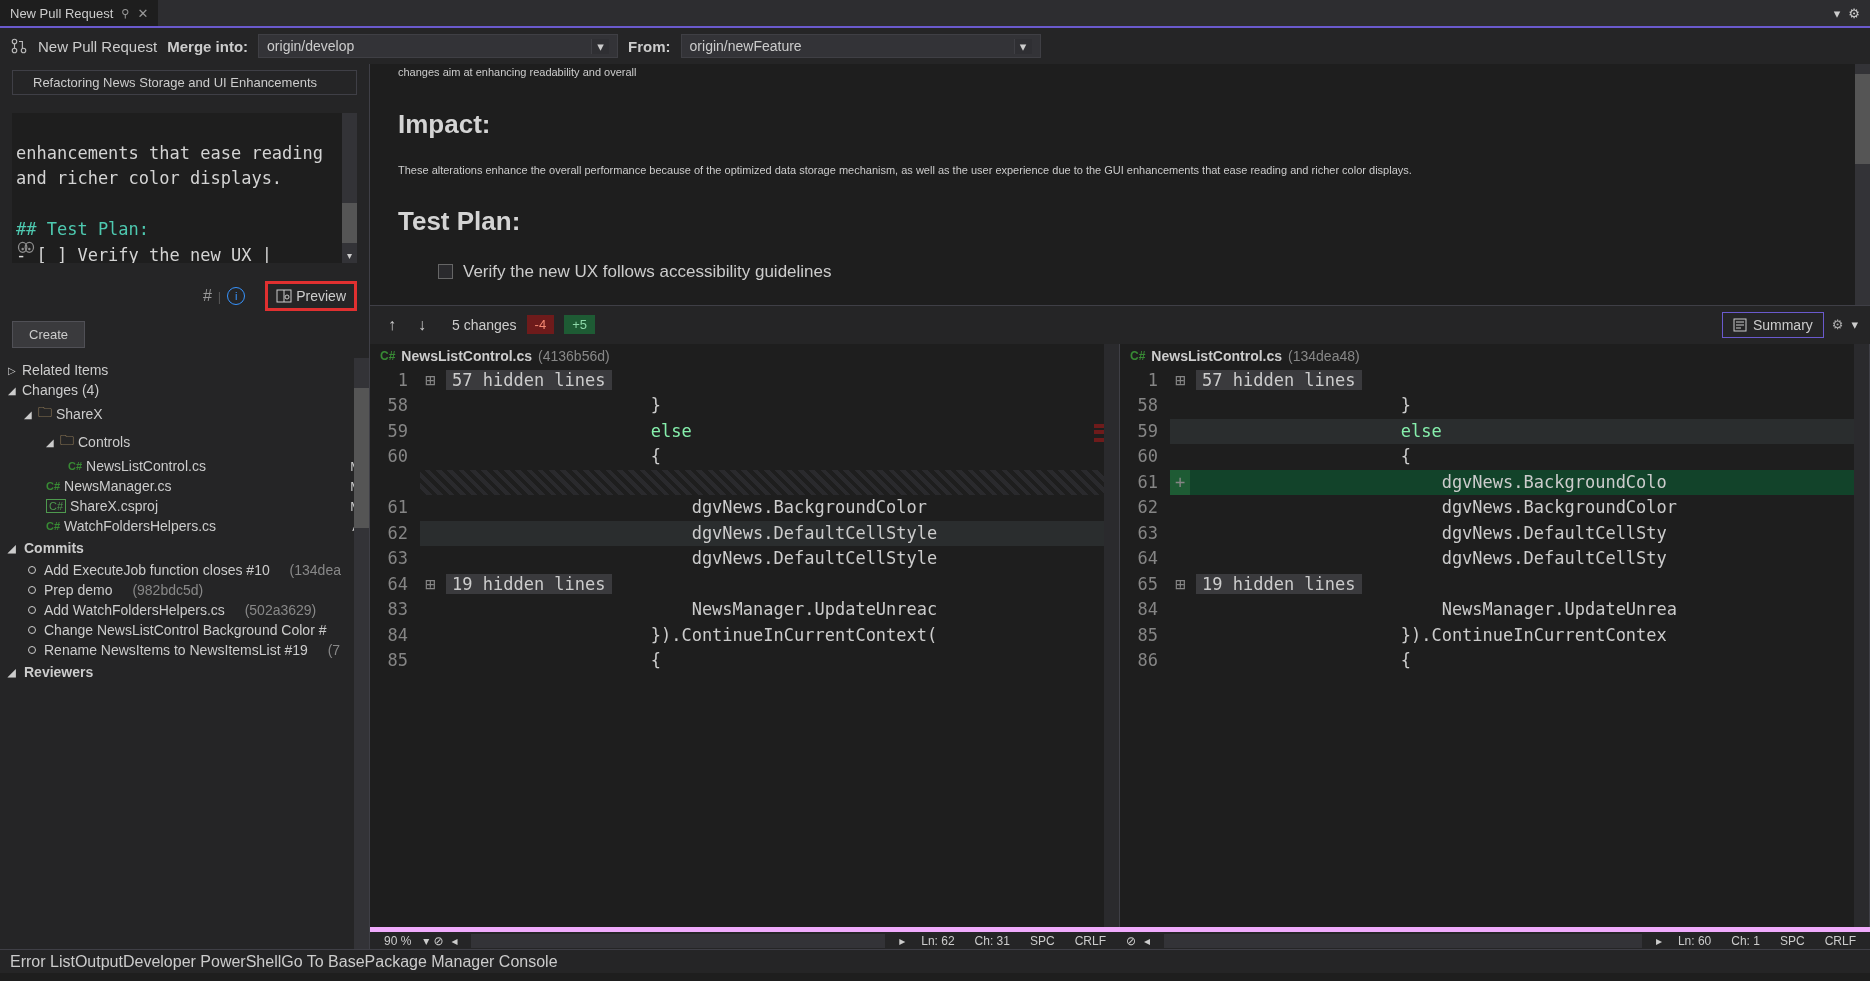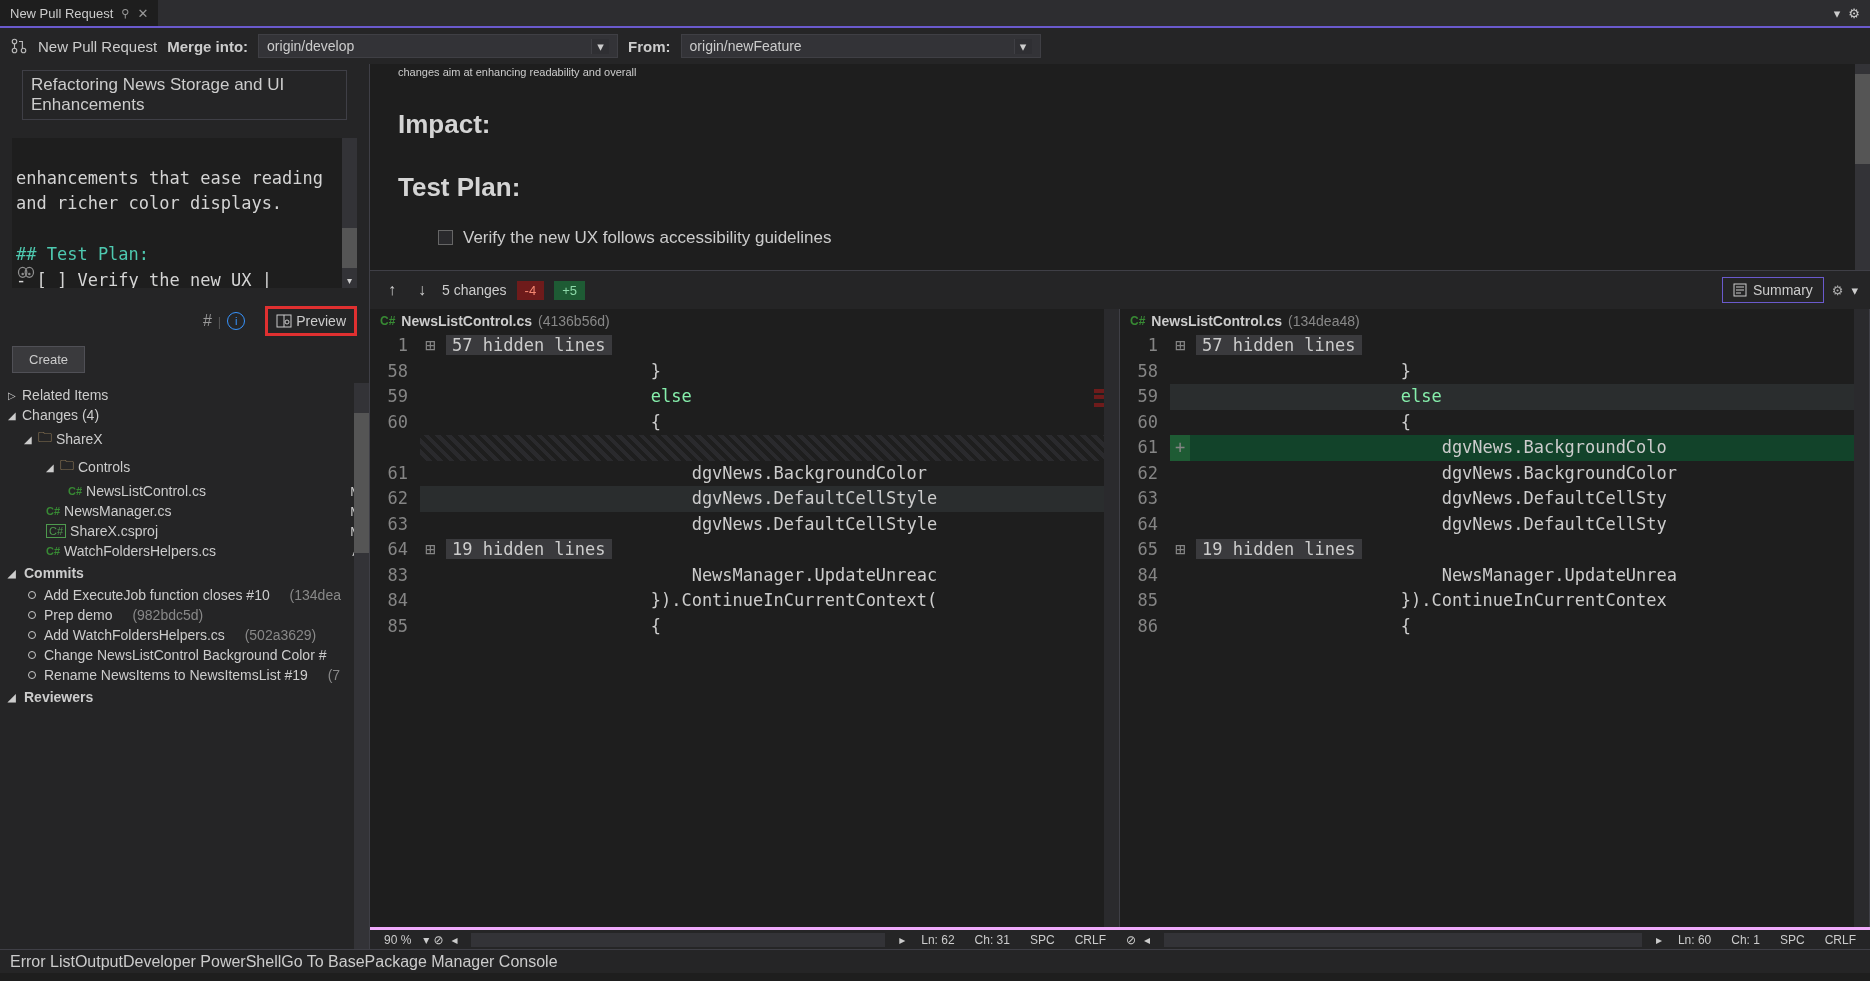--- a/index.html
+++ b/index.html
@@ -11,21 +11,21 @@
 .titlebar-right { margin-left: auto; padding-right: 10px; display: flex; gap: 8px; }
 .header-row { display: flex; align-items: center; padding: 6px 10px; gap: 10px; background: #252526; }
 .header-row .icon-pr { width: 18px; height: 18px; opacity: 0.9; }
 .header-row .label-bold { font-weight: 600; font-size: 15px; }
 .header-row .label-normal { font-size: 15px; }
 .dropdown { display: flex; align-items: center; background: #333337; border: 1px solid #3f3f44; padding: 3px 8px; min-width: 360px; }
 .dropdown-text { flex: 1; font-size: 14px; }
 .dropdown-arrow { width: 18px; background: #2f2f33; text-align: center; border-left: 1px solid #3f3f44; }
 .main-layout { display: flex; height: calc(100% - 28px - 44px - 24px); }
 .left-panel { width: 370px; background: #252526; display: flex; flex-direction: column; border-right: 1px solid #3f3f46; }
-.title-input { margin: 6px 22px; padding: 4px 8px; border: 1px solid #3f3f46; background: #252526; font-size: 17px; color: #ccc; }
+.title-input { margin: 6px 12px; padding: 4px 20px; border: 1px solid #3f3f46; background: #252526; font-size: 13px; color: #ccc; }
 .desc-editor { margin: 12px 12px; background: #1e1e1e; height: 150px; position: relative; display: flex; }
 .desc-text { flex: 1; font-family: Consolas, monospace; font-size: 17px; line-height: 1.5; padding: 2px 4px; overflow: hidden; white-space: pre-wrap; }
 .desc-text .plain { color: #d4d4d4; }
 .desc-text .heading { color: #4ec9b0; }
 .desc-scroll { width: 15px; background: #333337; position: relative; }
 .desc-scroll-thumb { position: absolute; width: 100%; background: #555; height: 40px; bottom: 20px; }
 .desc-arrow { position: absolute; bottom: 2px; right: 0; width: 15px; text-align: center; font-size: 10px; }
 .copilot-icon { position: absolute; bottom: 4px; left: 4px; width: 20px; height: 20px; opacity: 0.8; }
 .editor-toolbar { display: flex; justify-content: flex-end; align-items: center; gap: 6px; padding: 6px 12px; }
 .editor-toolbar .hash { font-size: 16px; color: #999; }
@@ -53,21 +53,21 @@
 .right-panel { flex: 1; display: flex; flex-direction: column; background: #1e1e1e; position: relative; }
 .preview-area { padding: 0 28px 20px 28px; font-size: 17px; line-height: 1.5; color: #cccccc; position: relative; }
 .preview-area h2 { font-size: 26px; margin: 24px 0 18px 0; font-weight: 600; color: #d4d4d4; }
 .preview-area p { margin-bottom: 6px; font-size: 11px; }
 .checkbox-row { display: flex; align-items: center; gap: 10px; margin-top: 18px; padding-left: 40px; font-size: 17px; }
 .checkbox-row .cb { width: 15px; height: 15px; border: 1px solid #666; background: #2a2a2d; }
 .right-scroll { position: absolute; right: 0; top: 0; width: 15px; height: 100%; background: #333337; }
 .right-scroll-thumb { width: 100%; height: 90px; background: #555; margin-top: 10px; }
 .diff-header { display: flex; align-items: center; padding: 6px 12px; gap: 10px; background: #252526; border-top: 1px solid #3f3f46; }
 .diff-nav-arrow { font-size: 16px; color: #ccc; padding: 2px 6px; }
-.diff-count { font-size: 14px; }
+.diff-count { font-size: 14px; margin-left: 10px; }
 .diff-minus { background: #6e1b1b; color: #f48771; padding: 2px 8px; font-size: 13px; }
 .diff-plus { background: #1e5b34; color: #8dd9a9; padding: 2px 8px; font-size: 13px; }
 .diff-header-right { margin-left: auto; display: flex; gap: 8px; align-items: center; }
 .summary-btn { border: 1.5px solid #6a5acd; padding: 4px 10px; display: flex; align-items: center; gap: 6px; font-size: 14px; }
 .gear { opacity: 0.8; }
 .diff-panes { flex: 1; display: flex; }
 .diff-pane { flex: 1; display: flex; flex-direction: column; background: #1e1e1e; border-right: 1px solid #3f3f46; position: relative; }
 .file-header { display: flex; align-items: center; gap: 6px; padding: 4px 10px; font-size: 14px; }
 .file-header .cs { color: #388a34; font-weight: 600; font-size: 12px; }
 .file-header .fname { color: #ccc; font-weight: 600; }
@@ -76,21 +76,21 @@
 .code-line { display: flex; white-space: pre; }
 .line-num { width: 50px; text-align: right; padding-right: 12px; color: #858585; background: #1e1e1e; flex-shrink: 0; }
 .fold-col { width: 20px; text-align: center; color: #858585; flex-shrink: 0; }
 .code-text { flex: 1; padding-left: 6px; overflow: hidden; }
 .hidden-line-bg { background: #3a3a3d; padding: 0 6px; }
 .kw { color: #86efac; }
 .added-line { background: #12432a; }
 .added-marker { background: #1e5b34; }
 .highlight-line { background: #2a2d2e; }
 .pane-scroll { position: absolute; right: 0; top: 0; width: 15px; bottom: 0; background: #2a2a2d; }
-.diff-status { display: flex; align-items: center; background: #252526; border-top: 3px solid #f0abfc; font-size: 12px; height: 22px; }
+.diff-status { display: flex; align-items: center; background: #252526; border-top: 5px solid #f0abfc; font-size: 12px; height: 22px; }
 .diff-status-half { flex: 1; display: flex; align-items: center; gap: 4px; padding: 0 6px; }
 .diff-status .stat { padding: 0 8px; }
 .diff-status .scroll-track { flex: 1; height: 14px; background: #333337; position: relative; margin: 0 6px; }
 .diff-status .arrow { padding: 0 4px; }
 .bottom-bar { height: 24px; background: #252526; display: flex; align-items: center; padding: 0 10px; font-size: 16px; border-top: 1px solid #3f3f46; }
 .minimap { position: absolute; right: 15px; top: 30px; width: 10px; height: 200px; }
 .minimap .mark { width: 100%; height: 4px; margin-bottom: 2px; }
 </style>
 </head>
 <body>
@@ -223,20 +223,21 @@
       <div class="tree-scroll">
           <div class="tree-scroll-thumb"></div>
         </div>
     </div>
   </div>
 
   <div class="right-panel">
     <div class="preview-area">
       <p>changes aim at enhancing readability and overall</p>
       <h2>Impact:</h2>
+      <p>These alterations enhance the overall performance because of the optimized data storage mechanism, as well as the user experience due to the GUI enhancements that ease reading and richer color displays.</p>
       <h2>Test Plan:</h2>
       <div class="checkbox-row">
         <span class="cb"></span>
         <span>Verify the new UX follows accessibility guidelines</span>
       </div>
       <div class="right-scroll">
           <div class="right-scroll-thumb"></div>
         </div>
     </div>
 

